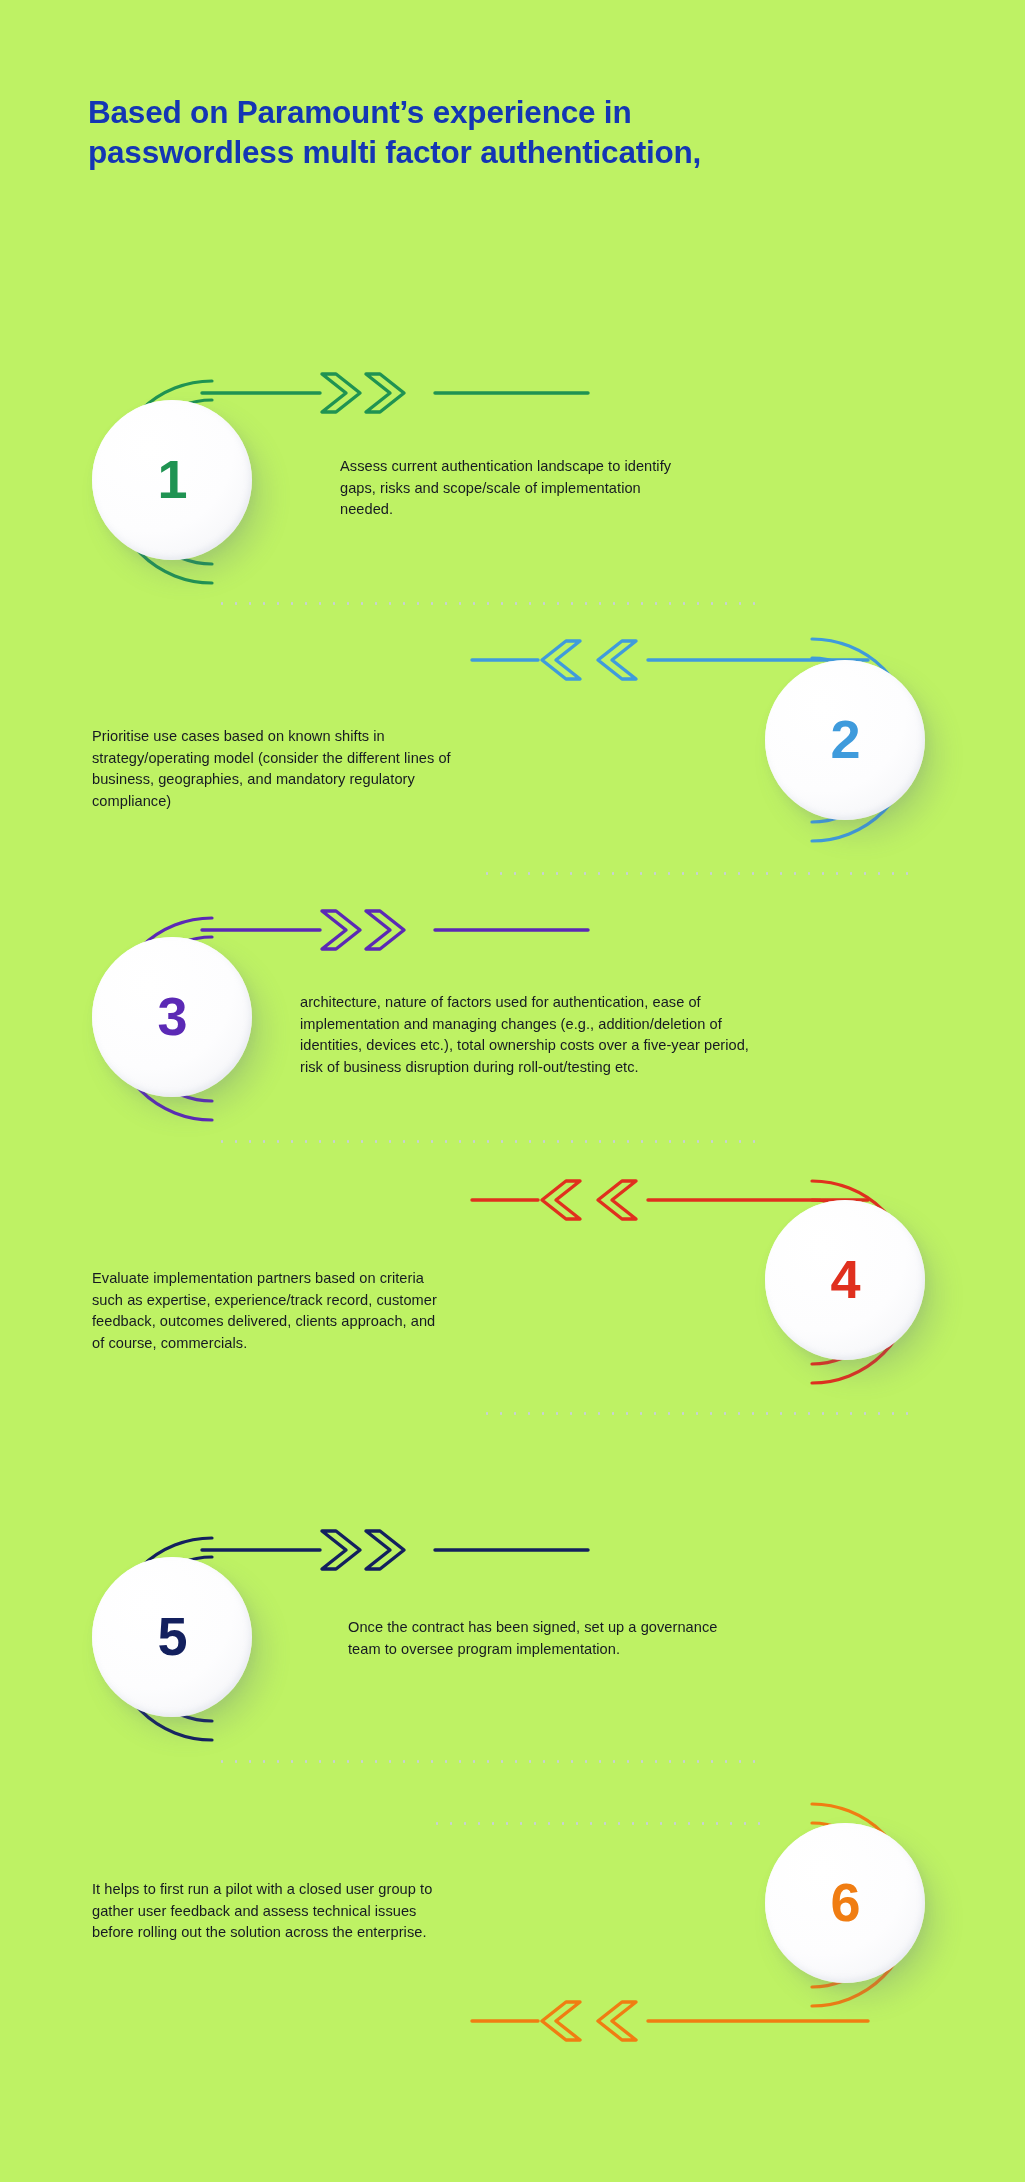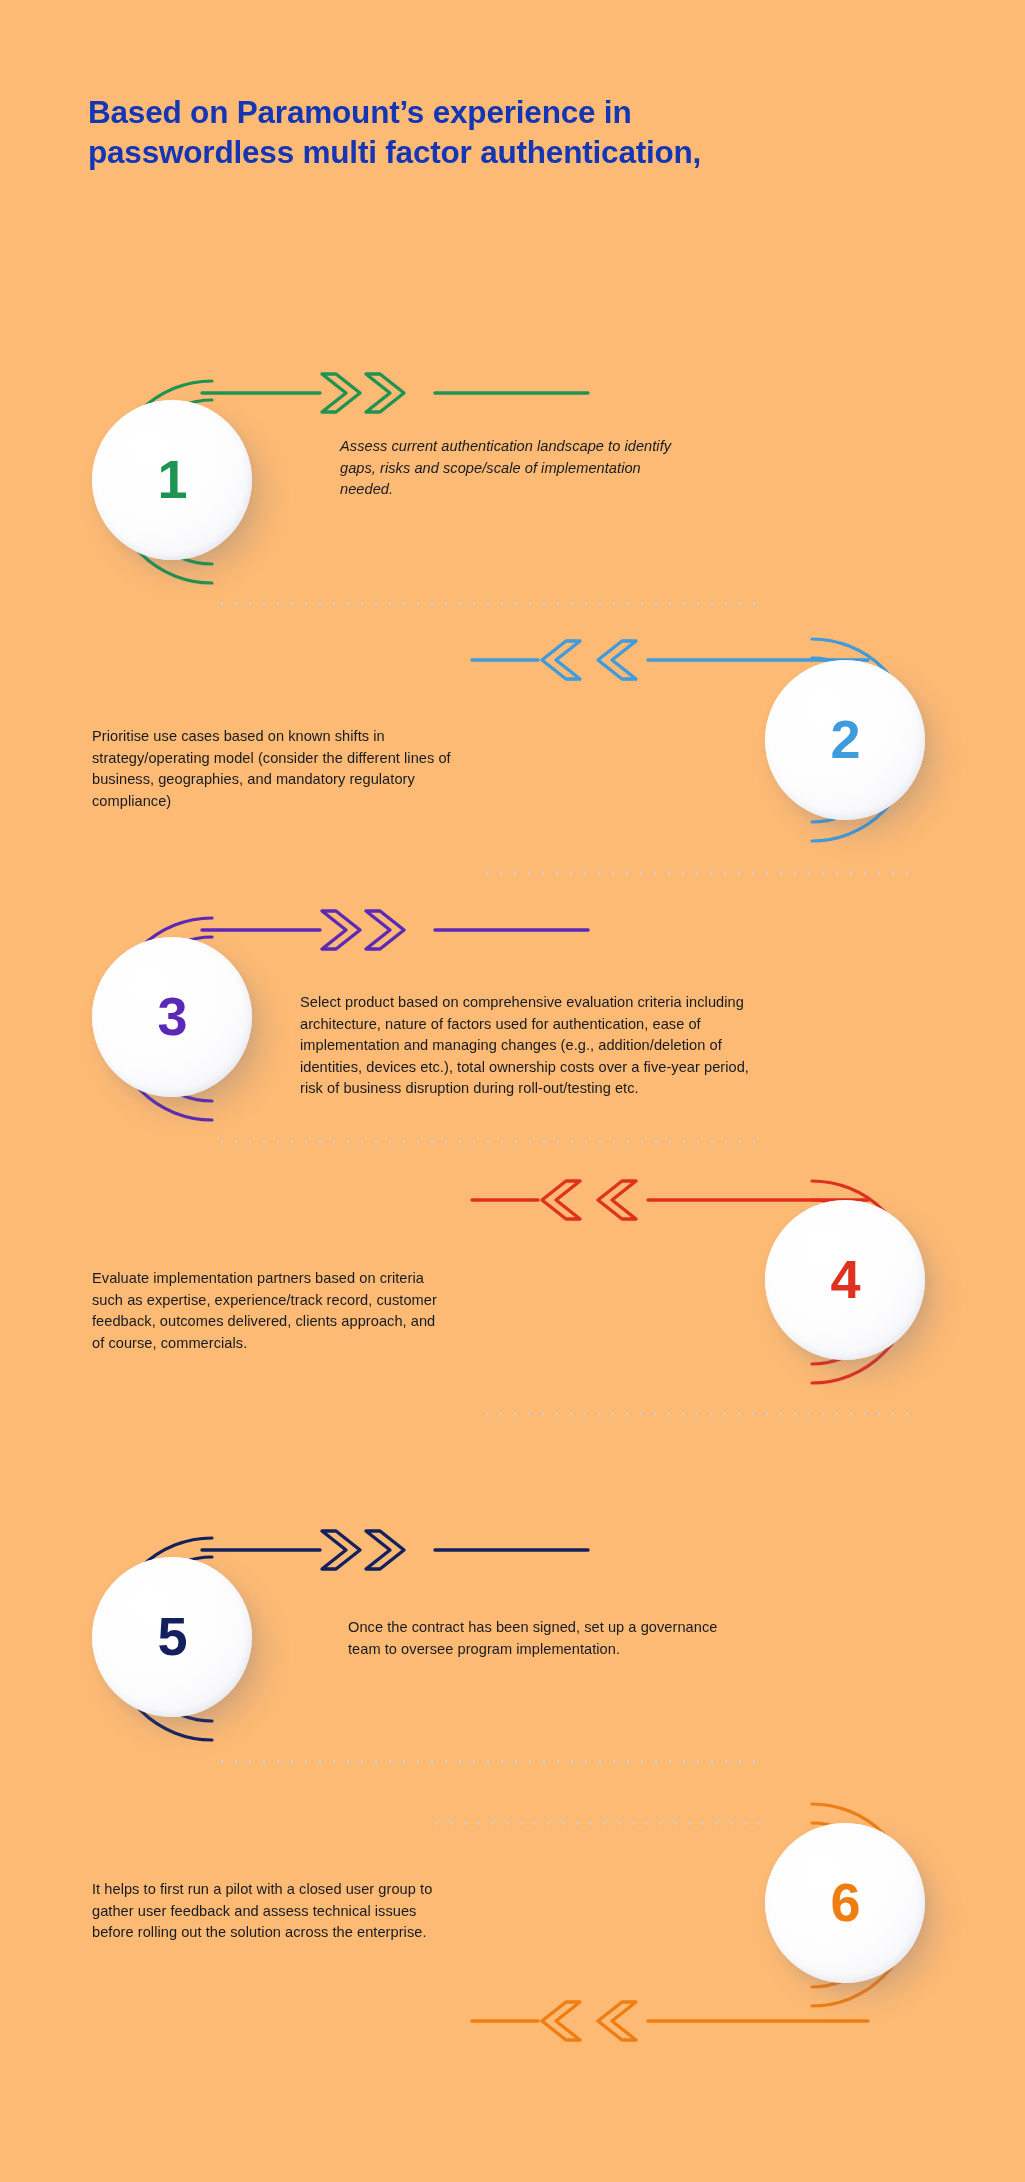--- a/index.html
+++ b/index.html
@@ -102,21 +102,21 @@
   .body-text {
     position: absolute;
     font-size: 14.6px;
     line-height: 21.5px;
     color: #161a22;
     font-weight: 400;
     letter-spacing: 0.05px;
   }
   .body-text .tline { display: block; white-space: nowrap; }
 </style>
-<style>.s1-stroke{stroke:#1f9352;}.s1-fill{color:#1f9352;}.s2-stroke{stroke:#3f9bdc;}.s2-fill{color:#3f9bdc;}.s3-stroke{stroke:#5b29b5;}.s3-fill{color:#5b29b5;}.s4-stroke{stroke:#e0301e;}.s4-fill{color:#e0301e;}.s5-stroke{stroke:#13205e;}.s5-fill{color:#13205e;}.s6-stroke{stroke:#f07d12;}.s6-fill{color:#f07d12;}.heading{color:#1436b4;}body,#page{background:#fdba74;}</style></head>
+<style>.s1-stroke{stroke:#1f9352;}.s1-fill{color:#1f9352;}.s2-stroke{stroke:#3f9bdc;}.s2-fill{color:#3f9bdc;}.s3-stroke{stroke:#5b29b5;}.s3-fill{color:#5b29b5;}.s4-stroke{stroke:#e0301e;}.s4-fill{color:#e0301e;}.s5-stroke{stroke:#13205e;}.s5-fill{color:#13205e;}.s6-stroke{stroke:#f07d12;}.s6-fill{color:#f07d12;}.heading{color:#1436b4;}body,#page{background:#bef264;}</style></head>
 <body>
 
 <div id="page">
 
   <div class="heading">
     <span class="hline">Based on Paramount’s experience in</span>
     <span class="hline">passwordless multi factor authentication,</span>
   </div>
 
   <div class="step" style="top:0;">
@@ -136,21 +136,21 @@
         <path d="M150 38 A 82 82 0 1 0 150 202"></path>
       </g>
     </svg>
 
     <div class="disc-wrap" style="left:92px; top:400px;">
       <div class="disc">
         <span class="disc-num s1-fill">1</span>
       </div>
     </div>
 
-    <div class="body-text" style="left:340px; top:436px;font-style:italic;">
+    <div class="body-text" style="left:340px; top:456px;">
       <span class="tline">Assess current authentication landscape to identify</span>
       <span class="tline">gaps, risks and scope/scale of implementation</span>
       <span class="tline">needed.</span>
     </div>
 
     <div class="dots" style="left:215px; top:602px; width:545px;"></div>
   </div>
 
   <div class="step">
 
@@ -204,21 +204,20 @@
       </g>
     </svg>
 
     <div class="disc-wrap" style="left:92px; top:937px;">
       <div class="disc">
         <span class="disc-num s3-fill">3</span>
       </div>
     </div>
 
     <div class="body-text" style="left:300px; top:992px;">
-      <span class="tline">Select product based on comprehensive evaluation criteria including</span>
       <span class="tline">architecture, nature of factors used for authentication, ease of</span>
       <span class="tline">implementation and managing changes (e.g., addition/deletion of</span>
       <span class="tline">identities, devices etc.), total ownership costs over a five-year period,</span>
       <span class="tline">risk of business disruption during roll-out/testing etc.</span>
     </div>
 
     <div class="dots" style="left:215px; top:1140px; width:545px;"></div>
   </div>
 
   <div class="step">

